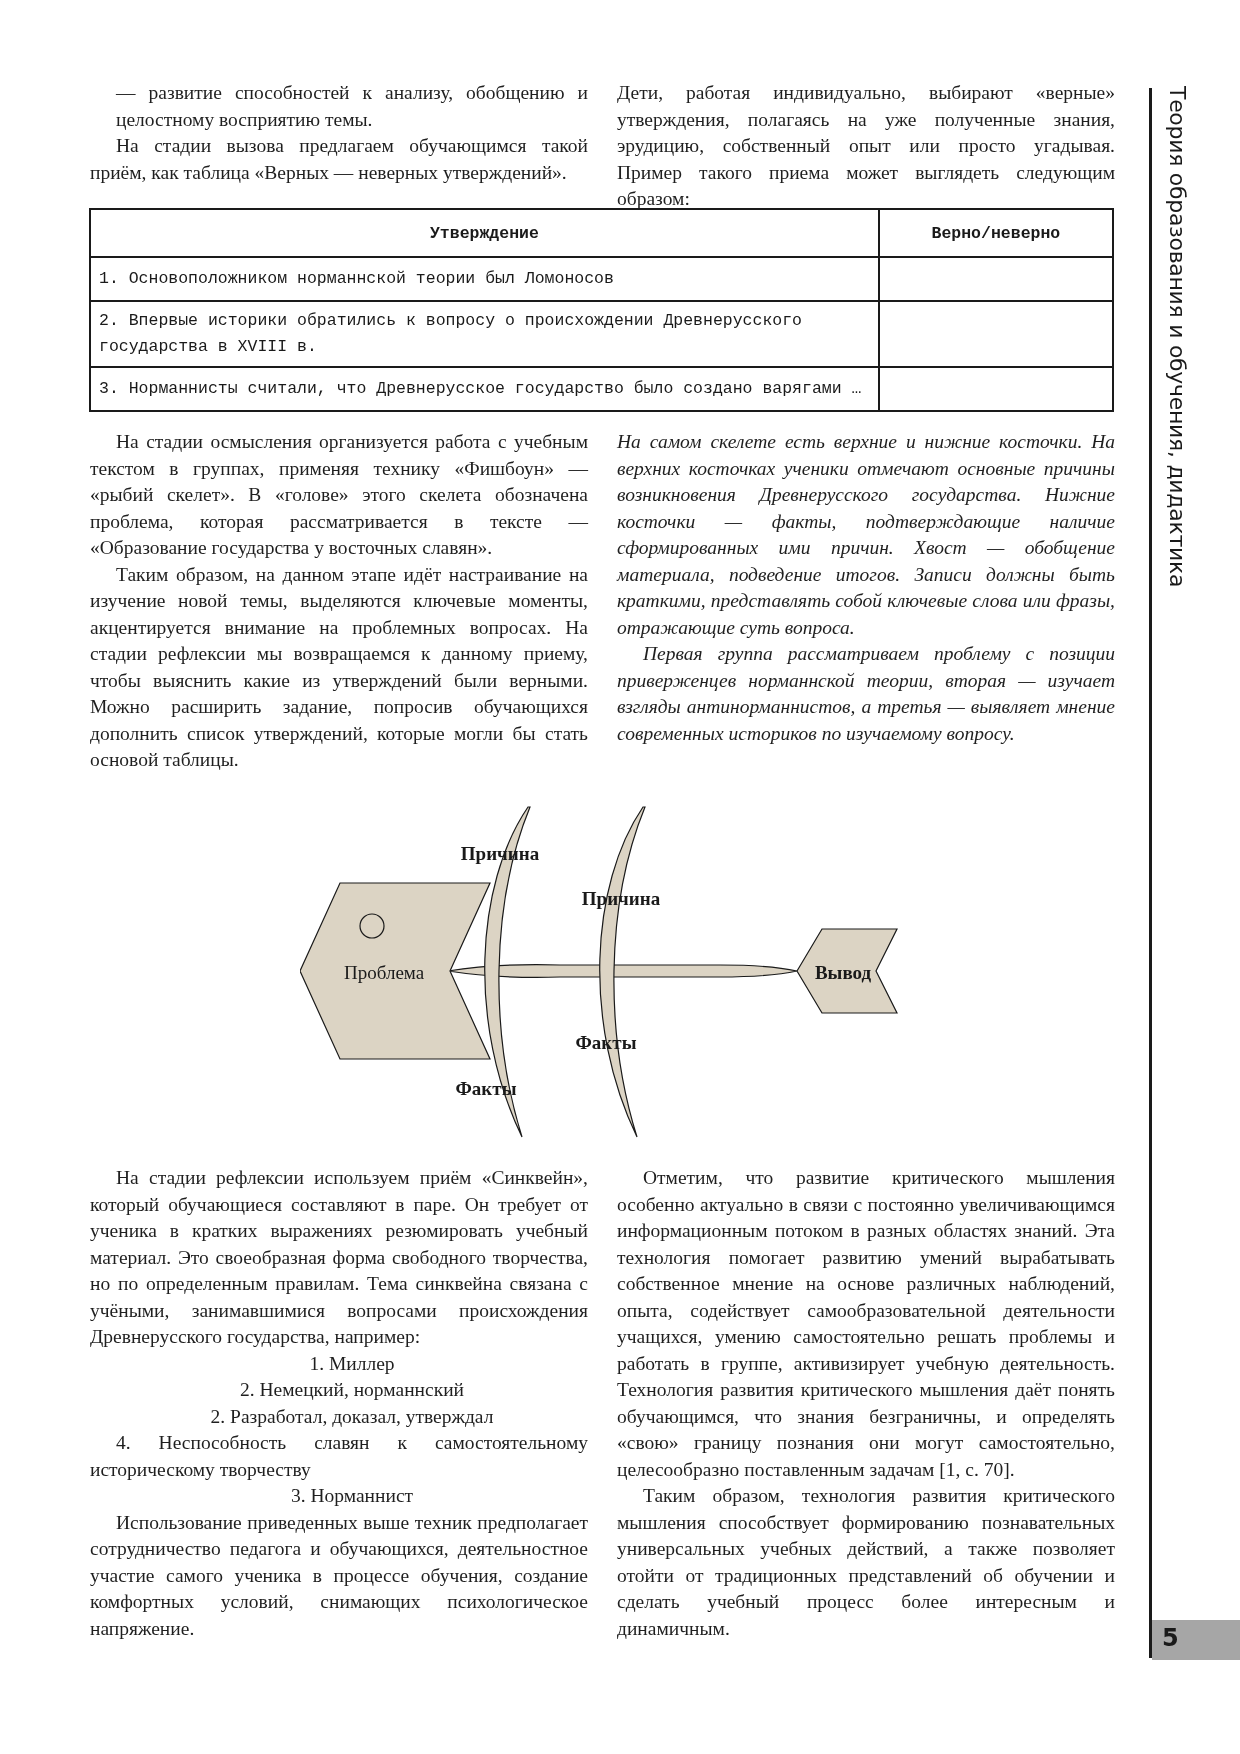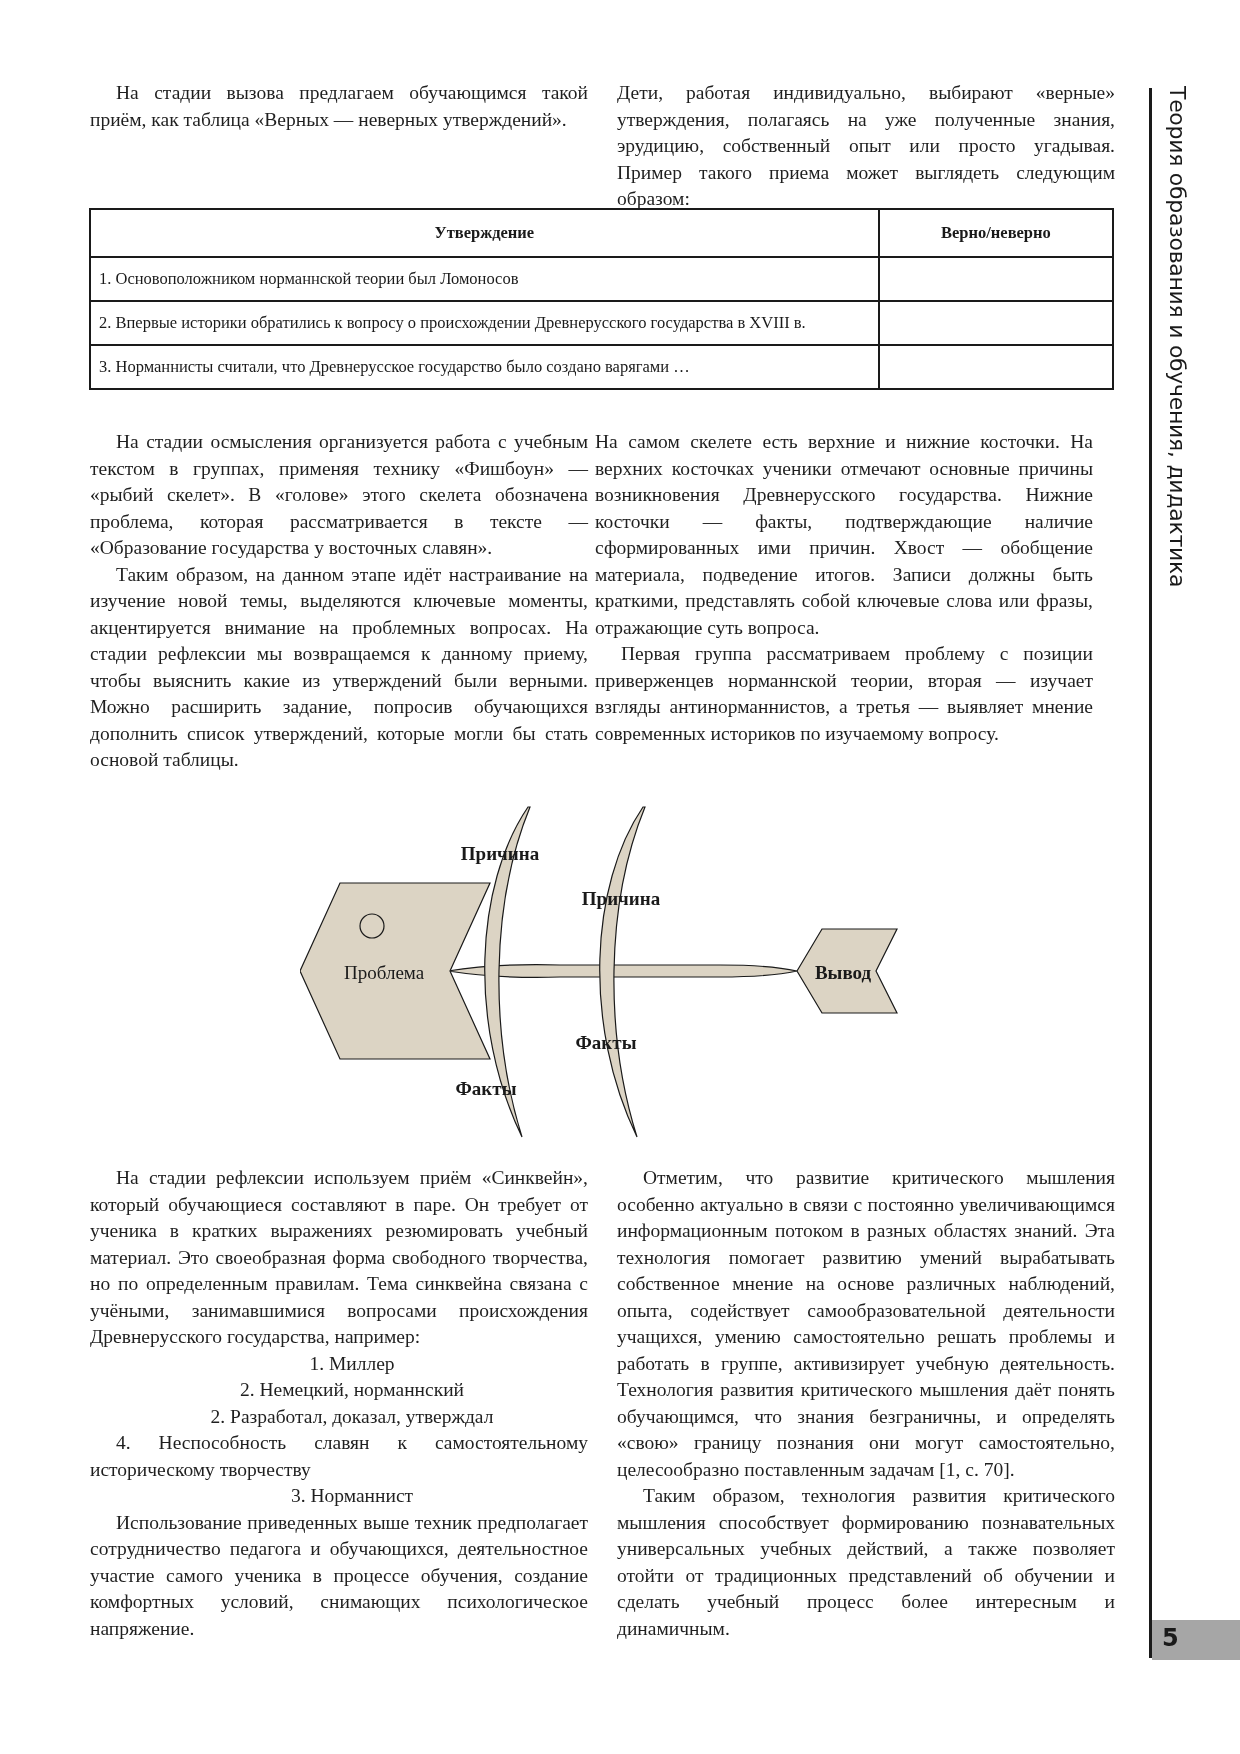--- a/index.html
+++ b/index.html
@@ -6,25 +6,25 @@
     body { width:1240px; height:1754px; position:relative; overflow:hidden; color:#1a1a1a; }
     .col { position:absolute; font-family: "Liberation Serif", "DejaVu Serif", serif; font-size:19.5px; line-height:26.5px; text-align:justify; color:#1f1f1f; }
     .col p { margin:0; }
     .col p.ind { text-indent:26px; }
     .col p.li { padding-left:26px; text-indent:0; text-align:center; }
     .col p.li2 { text-indent:26px; }
     .col p.dash { padding-left:26px; text-indent:-0px; }
     #col-tl { left:90px; top:80px; width:498px; }
     #col-tr { left:617px; top:80px; width:498px; }
     #col-ml { left:90px; top:429px; width:498px; }
-    #col-mr { left:595px; top:429px; width:498px; }
+    #col-mr { left:617px; top:429px; width:498px;font-style:italic; }
     #col-bl { left:90px; top:1165px; width:498px; }
     #col-br { left:617px; top:1165px; width:498px; }
 
-    table.tf { position:absolute; left:89px; top:208px; width:1025px; border-collapse:collapse; font-family:Liberation Serif, serif; font-size:16.5px; color:#1a1a1a; }
+    table.tf { position:absolute; left:89px; top:208px; width:1025px; border-collapse:collapse; font-family:Liberation Mono, monospace; font-size:16.5px; color:#1a1a1a; }
     table.tf th, table.tf td { border:2px solid #1a1a1a; padding:6px 8px; vertical-align:middle; }
     table.tf th { font-weight:bold; height:34px; text-align:center; }
     table.tf td { line-height:26px; height:30px; }
     table.tf td.c1 { width:770px; }
     table.tf td.c2, table.tf th.c2 { width:216px; }
 
     #side-rule { position:absolute; left:1149px; top:88px; width:3px; height:1570px; background:#1a1a1a; }
     #side-title { position:absolute; left:1160px; top:86px; width:40px; height:420px; }
     #side-title span { position:absolute; left:0; top:0; white-space:nowrap; transform-origin:0 0; transform: translate(30px,0) rotate(90deg); font-family:"DejaVu Sans","Liberation Sans",sans-serif; font-size:22px; color:#1a1a1a; letter-spacing:-0.3px; }
     #page-num-box { position:absolute; left:1152px; top:1620px; width:88px; height:40px; background:#a6a6a6; }
@@ -38,20 +38,21 @@
 
 <div id="side-rule"></div>
 <div id="side-title">
   <span>Теория образования и обучения, дидактика</span>
 </div>
 <div id="page-num-box">
   <span id="page-num">5</span>
 </div>
 
 <div class="col" id="col-tl">
+  <p class="dash">— развитие способностей к анализу, обобщению и целостному восприятию темы.</p>
   <p class="ind">На стадии вызова предлагаем обучающимся такой приём, как таблица «Верных — неверных утверждений».</p>
 </div>
 <div class="col" id="col-tr">
   <p>Дети, работая индивидуально, выбирают «верные» утверждения, полагаясь на уже полученные знания, эрудицию, собственный опыт или просто угадывая. Пример такого приема может выглядеть следующим образом:</p>
 </div>
 
 <table class="tf">
   <thead>
     <tr>
       <th class="c1">Утверждение</th>

